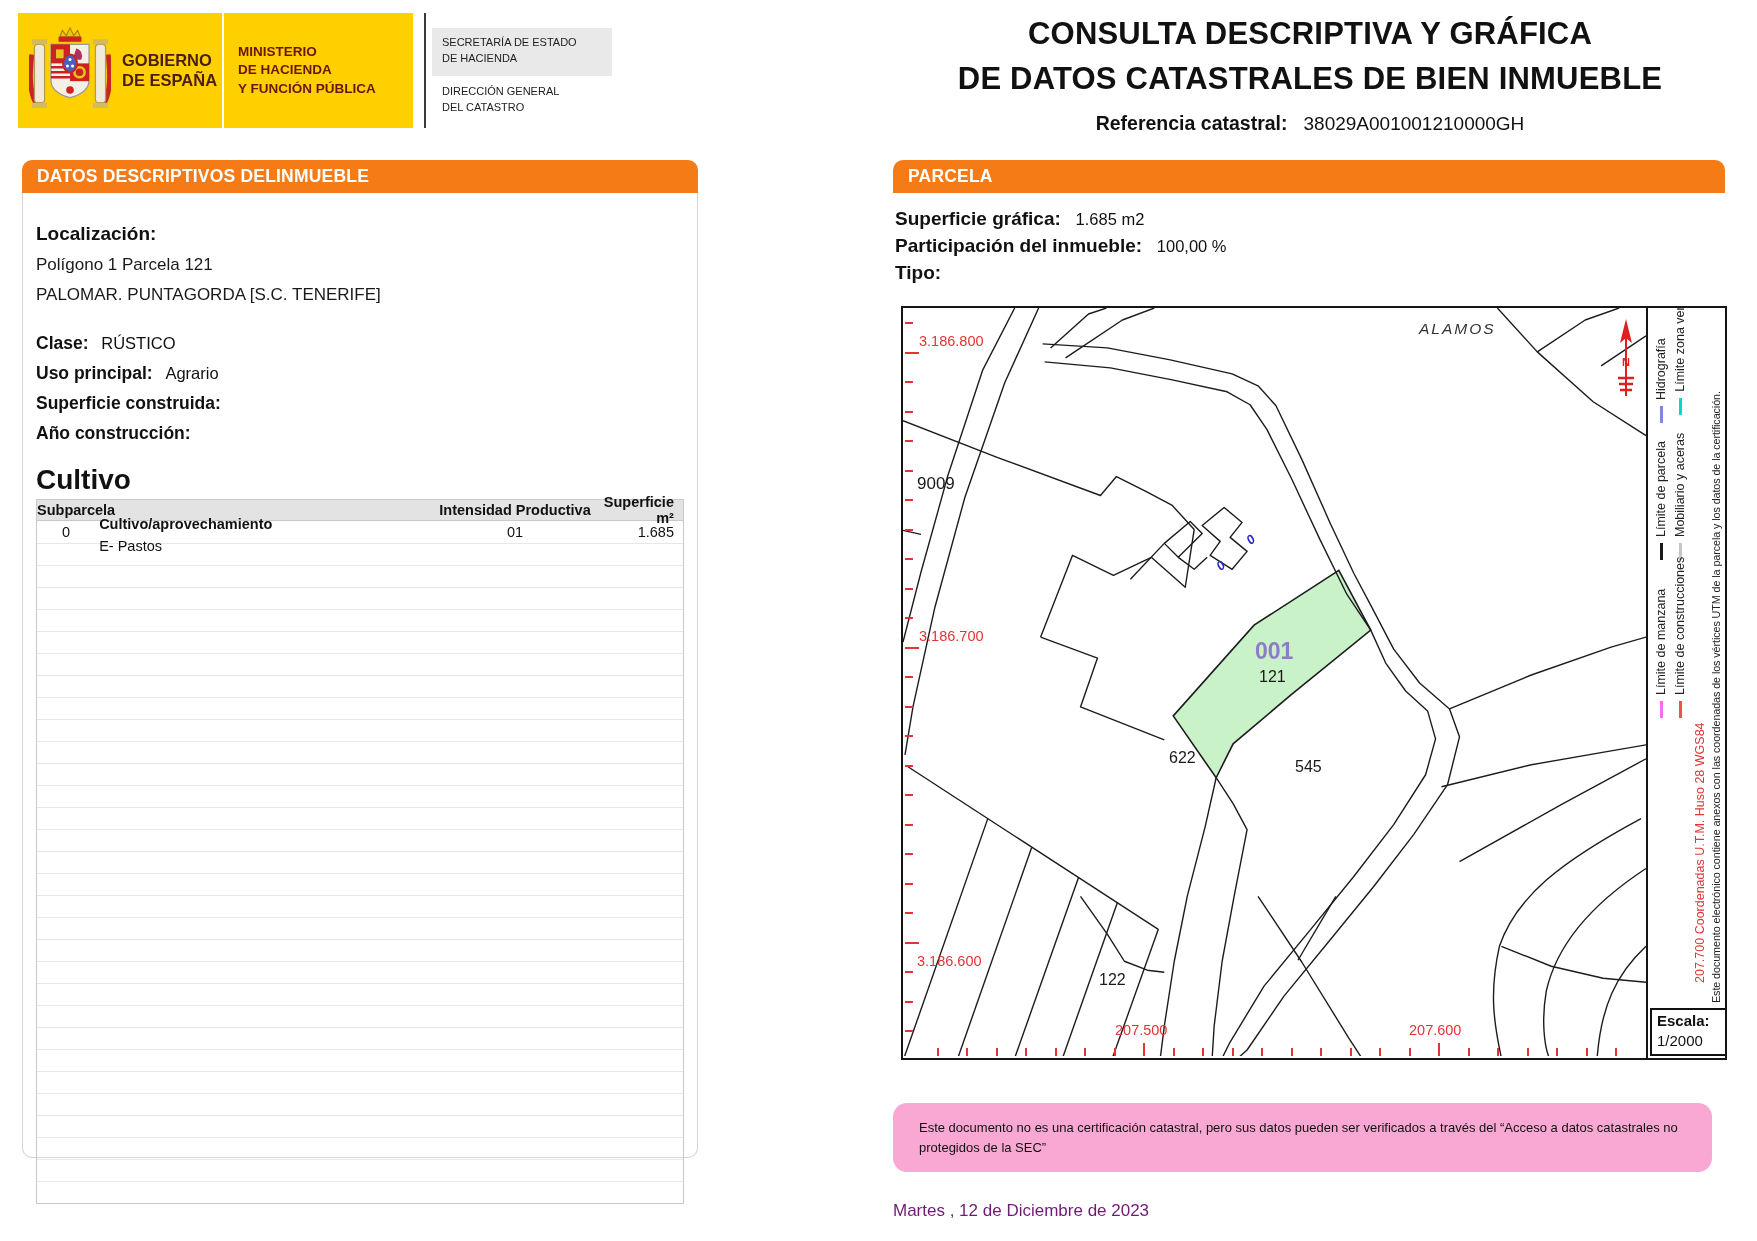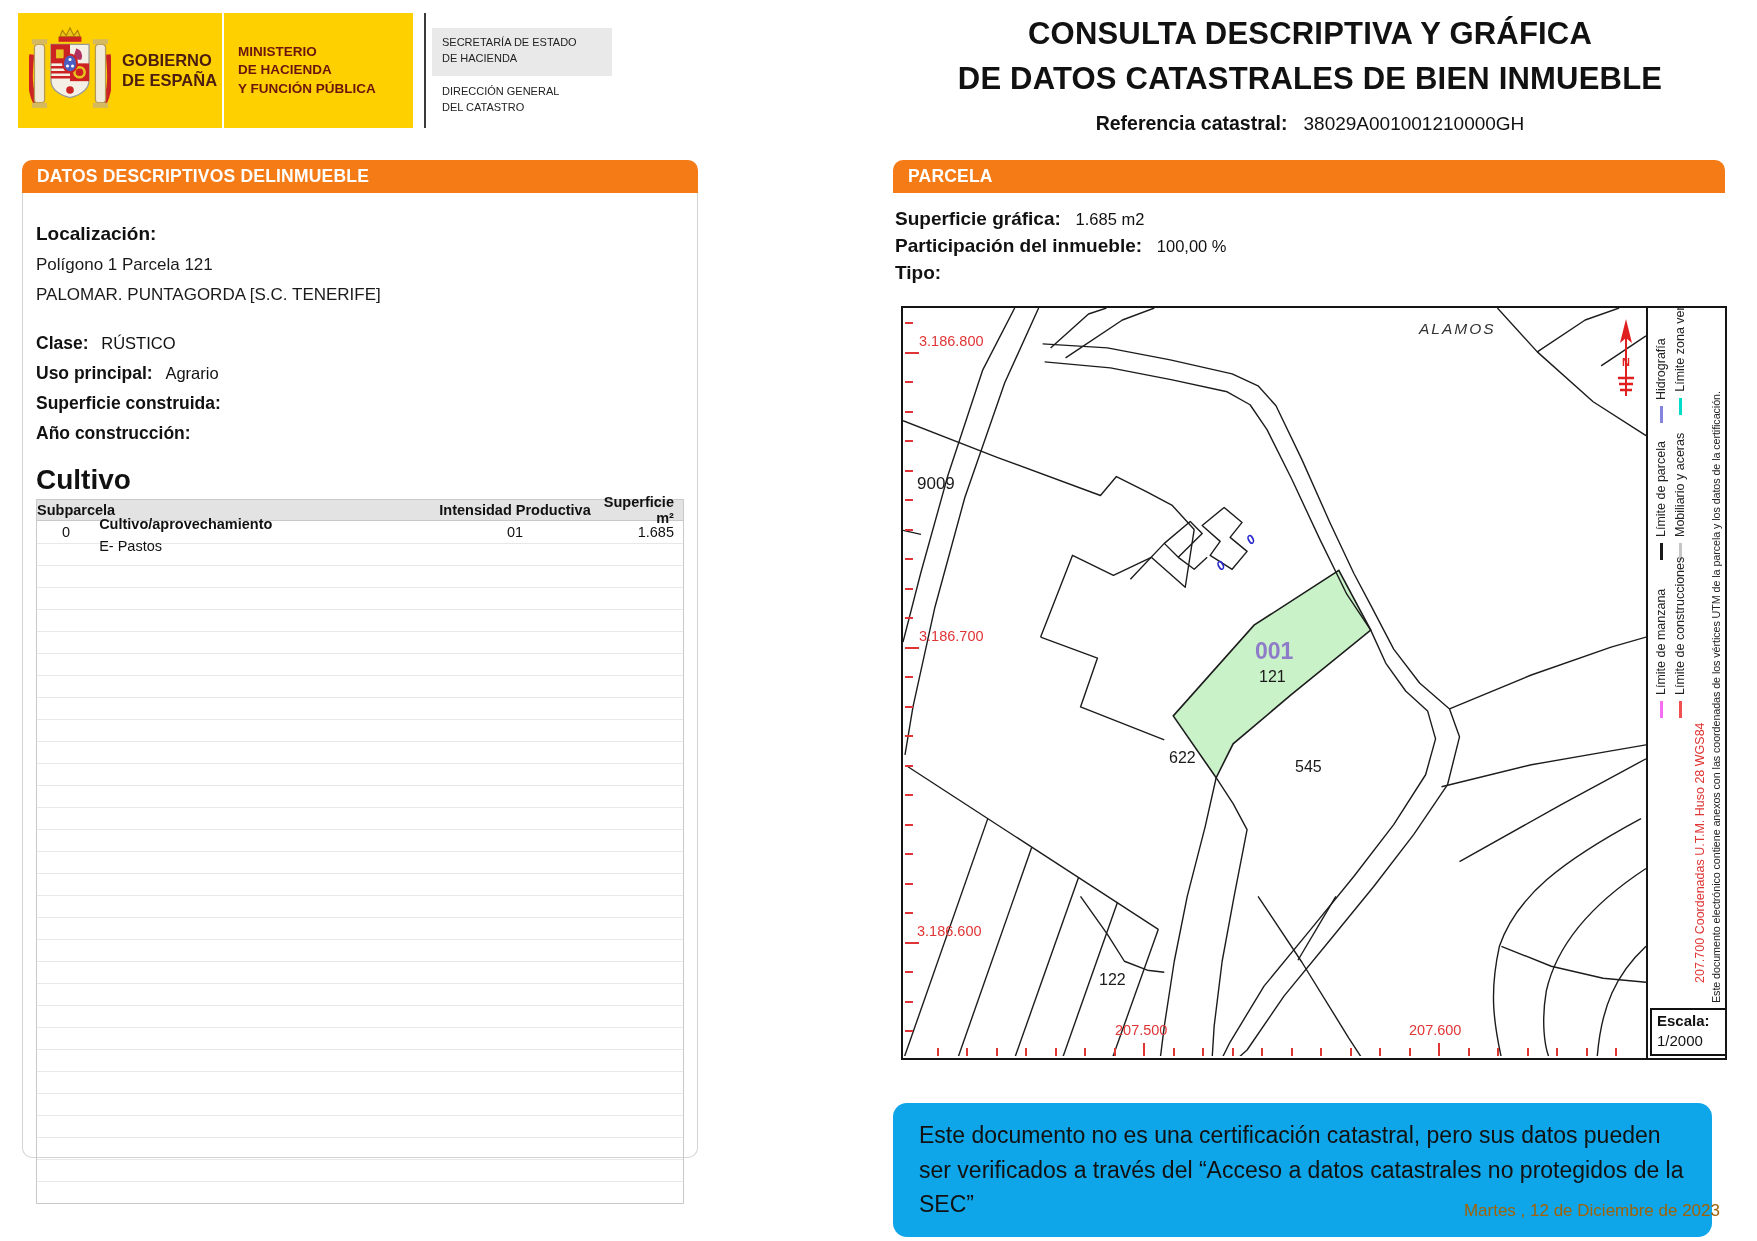--- a/index.html
+++ b/index.html
@@ -85,23 +85,23 @@
   .lg-line{font-size:12.5px;line-height:19px;color:#222;white-space:nowrap;}
   .lg-dash{display:inline-block;width:17px;height:3px;vertical-align:middle;margin-right:6px;}
   .lg-line .gap{margin-left:18px;}
   .coords-note{font-size:12.5px;color:#e03535;white-space:nowrap;line-height:16px;}
   .cert-note{font-size:10.8px;color:#222;white-space:nowrap;line-height:16px;letter-spacing:-0.1px;}
   .escala-box{position:absolute;left:2px;top:700px;width:66px;height:42px;border:2px solid #111;
               padding:1px 5px;font-size:15px;line-height:1.3;background:#fff;}
   .escala-box .k{font-weight:bold;}
 
   
-  .disclaimer{position:absolute;left:0;top:943px;width:819px;box-sizing:border-box;background:#0ea5e9;
-              border-radius:14px;padding:15px 26px;font-size:23px;line-height:1.5;color:#111;}
-  .date-line{position:absolute;left:0;top:1041px;width:827px;text-align:right;font-size:17px;color:#a16207;}
+  .disclaimer{position:absolute;left:0;top:943px;width:819px;box-sizing:border-box;background:#f9a8d4;
+              border-radius:14px;padding:15px 26px;font-size:13px;line-height:1.5;color:#111;}
+  .date-line{position:absolute;left:0;top:1041px;width:827px;text-align:left;font-size:17px;color:#701a75;}
 </style>
 </head>
 <body>
 
 <div class="page">
 
   <div class="logo-yellow">
     <div class="emblem">
       <svg viewBox="0 0 64 74" width="82" height="94">
         <path d="M2,24 C0,40 0,52 5,62" stroke="#cc2222" fill="none" stroke-width="4"></path>
@@ -294,21 +294,21 @@
         <div class="mlabel sub" style="left:352px;top:330px;">001</div>
         <div class="mlabel" style="left:356px;top:360px;">121</div>
         <div class="mlabel" style="left:266px;top:441px;">622</div>
         <div class="mlabel" style="left:392px;top:450px;">545</div>
         <div class="mlabel" style="left:196px;top:663px;">122</div>
         <div class="bluezero" style="left:344px;top:224px;">0</div>
         <div class="bluezero" style="left:314px;top:250px;">0</div>
 
         <div class="mlabel coord" style="left:16px;top:25px;">3.186.800</div>
         <div class="mlabel coord" style="left:16px;top:320px;">3.186.700</div>
-        <div class="mlabel coord" style="left:14px;top:615px;">3.186.600</div>
+        <div class="mlabel coord" style="left:14px;top:645px;">3.186.600</div>
         <div class="mlabel coord" style="left:212px;top:714px;">207.500</div>
         <div class="mlabel coord" style="left:506px;top:714px;">207.600</div>
 
         <div id="ticks-left">
             <div class="tick h" style="top: 14px;"></div>
             <div class="tick h big" style="top: 43.5px;"></div>
             <div class="tick h" style="top: 73px;"></div>
             <div class="tick h" style="top: 102.5px;"></div>
             <div class="tick h" style="top: 132px;"></div>
             <div class="tick h" style="top: 161.5px;"></div>

